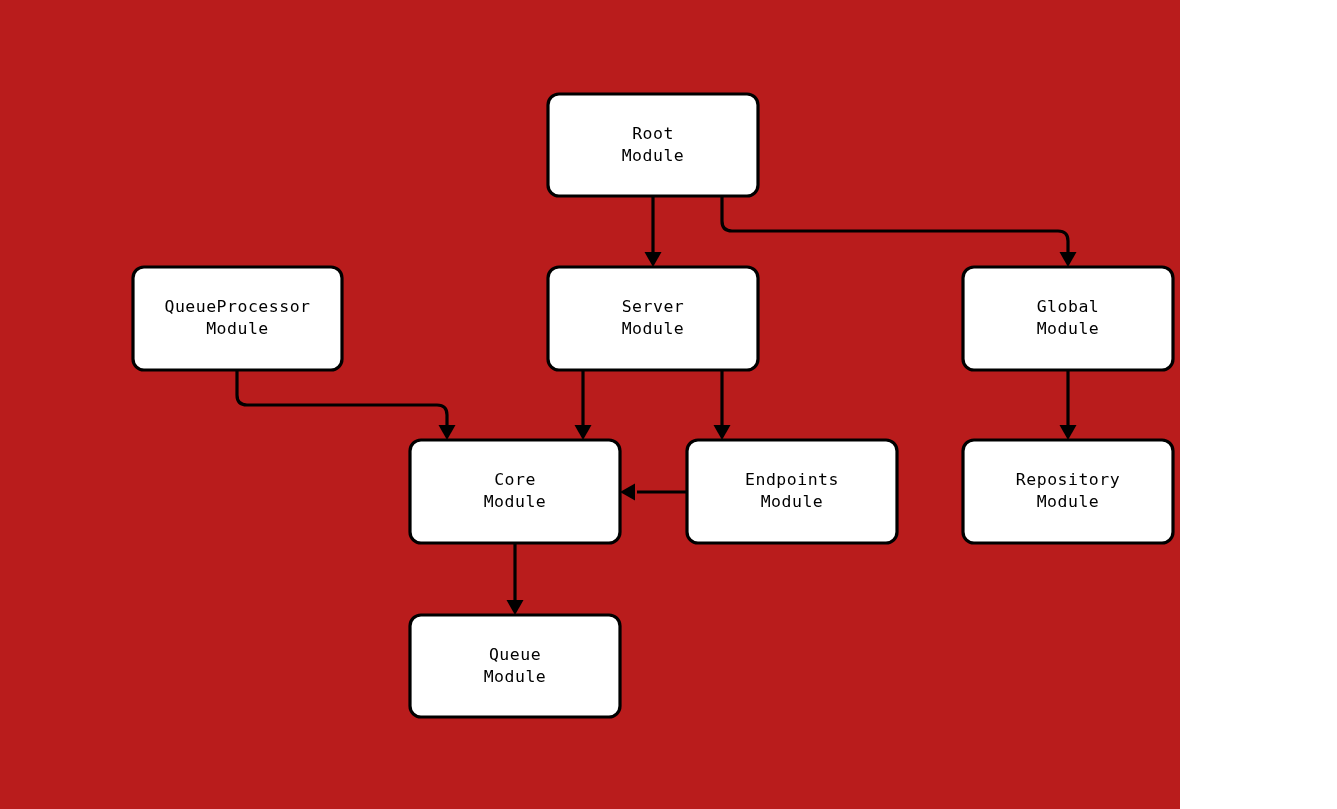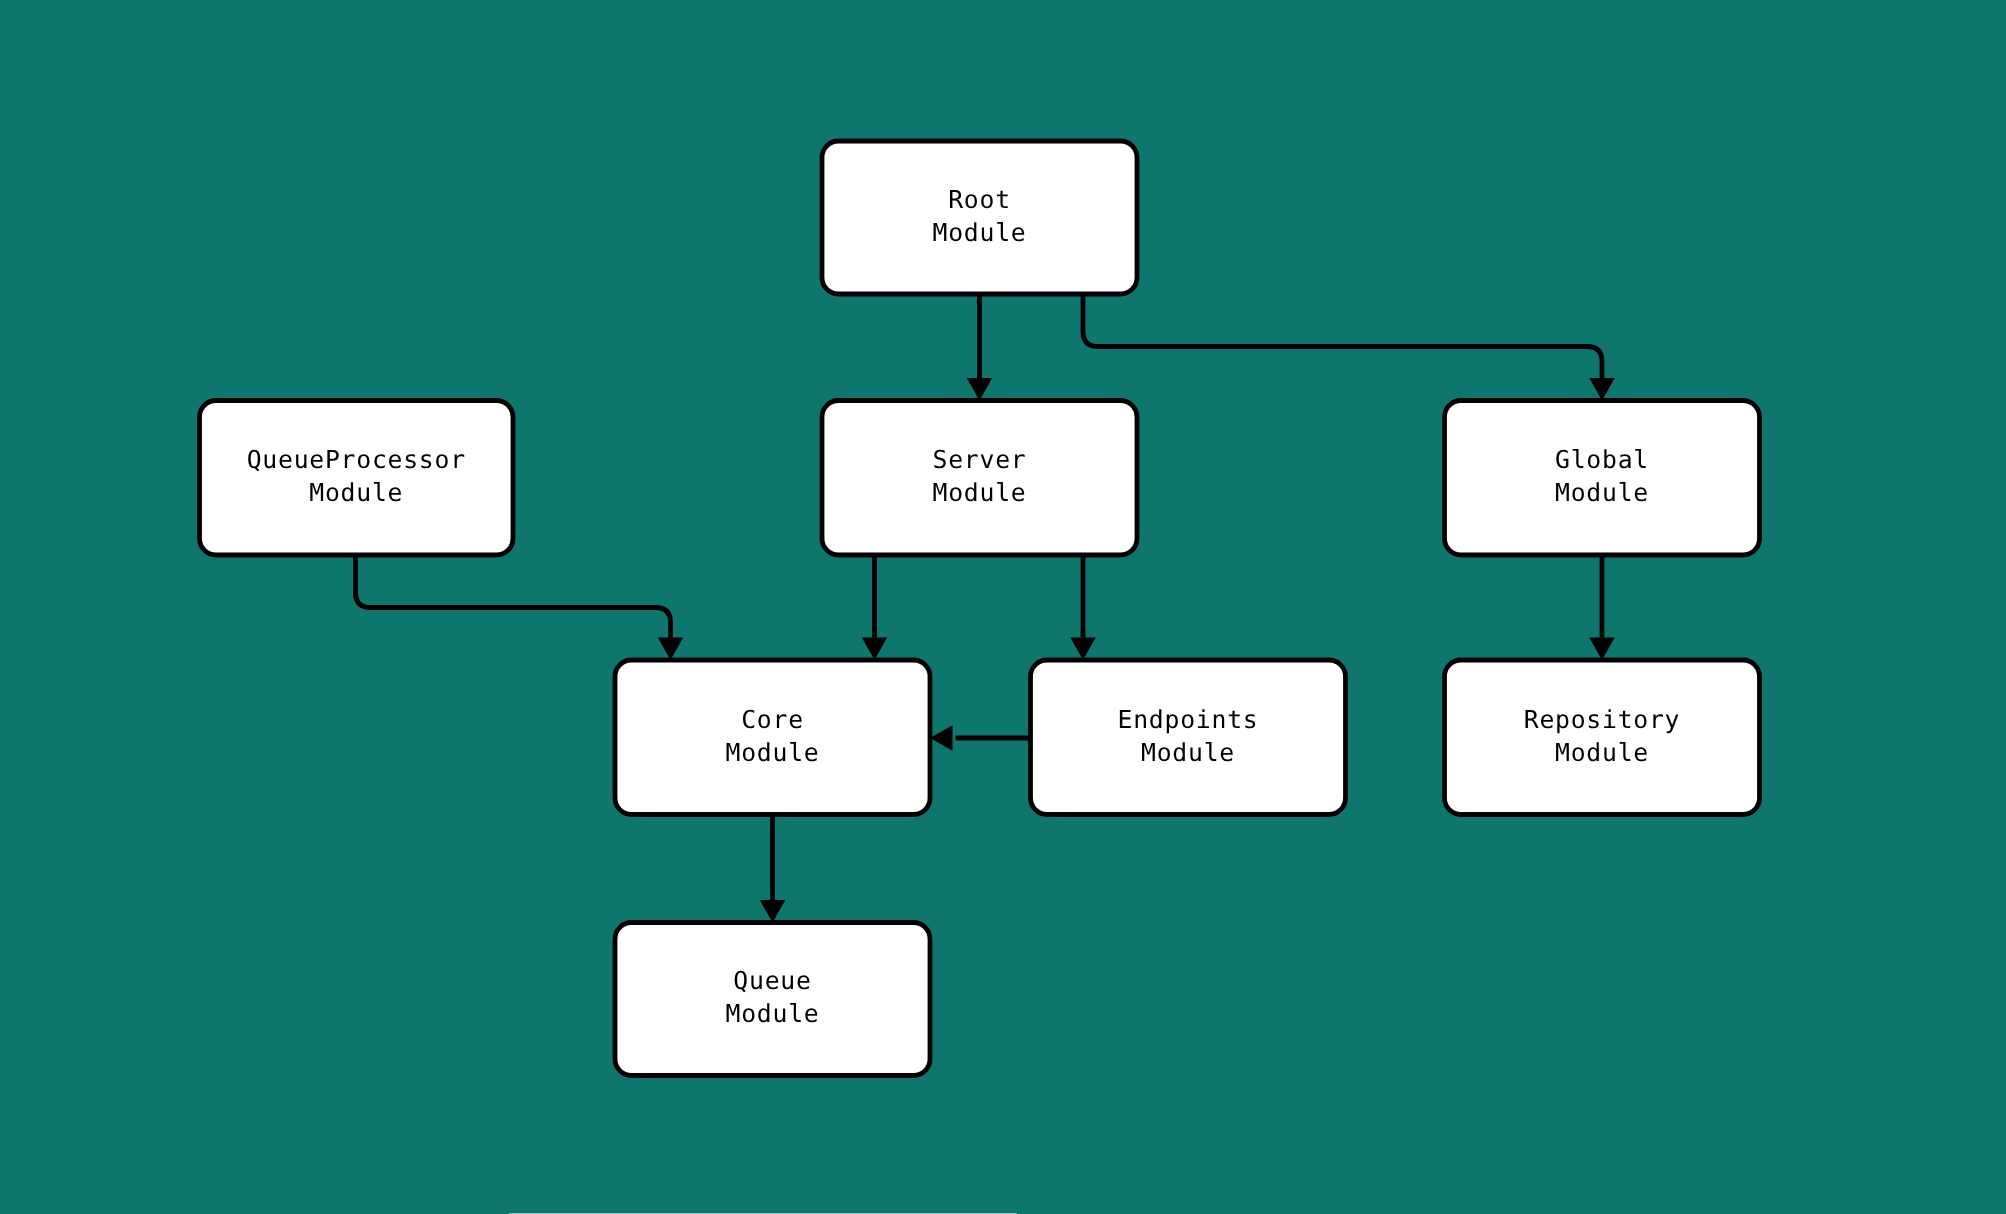--- a/index.html
+++ b/index.html
@@ -8,23 +8,23 @@
     background: #ffffff;
   }
   body {
     width: 1337px;
     height: 809px;
     font-family: "DejaVu Sans Mono", "Liberation Mono", monospace;
     overflow: hidden;
   }
   #diagram-root {
     position: relative;
-    width: 1337px;
+    width: 1180px;
     height: 809px;
-    background: #0f766e;
+    background: #b91c1c;
   }
   svg#module-graph {
     display: block;
     width: 1337px;
     height: 809px;
   }
   .node-box {
     fill: #ffffff;
     stroke: #000000;
     stroke-width: 3.2;

